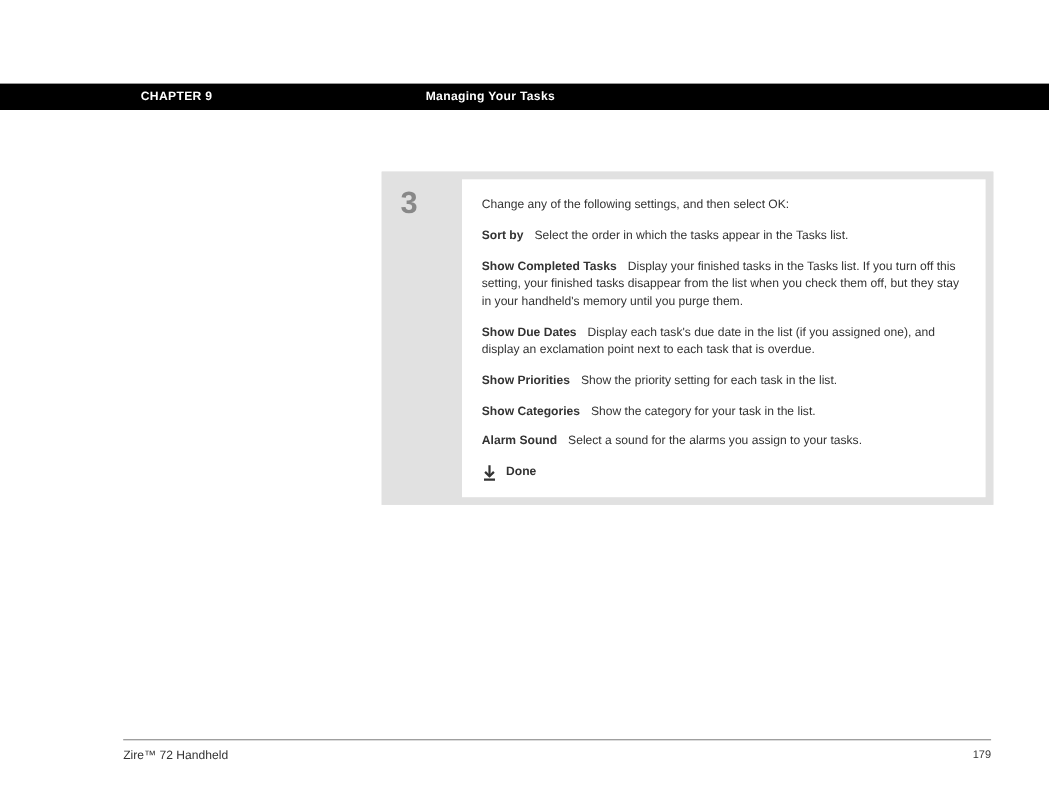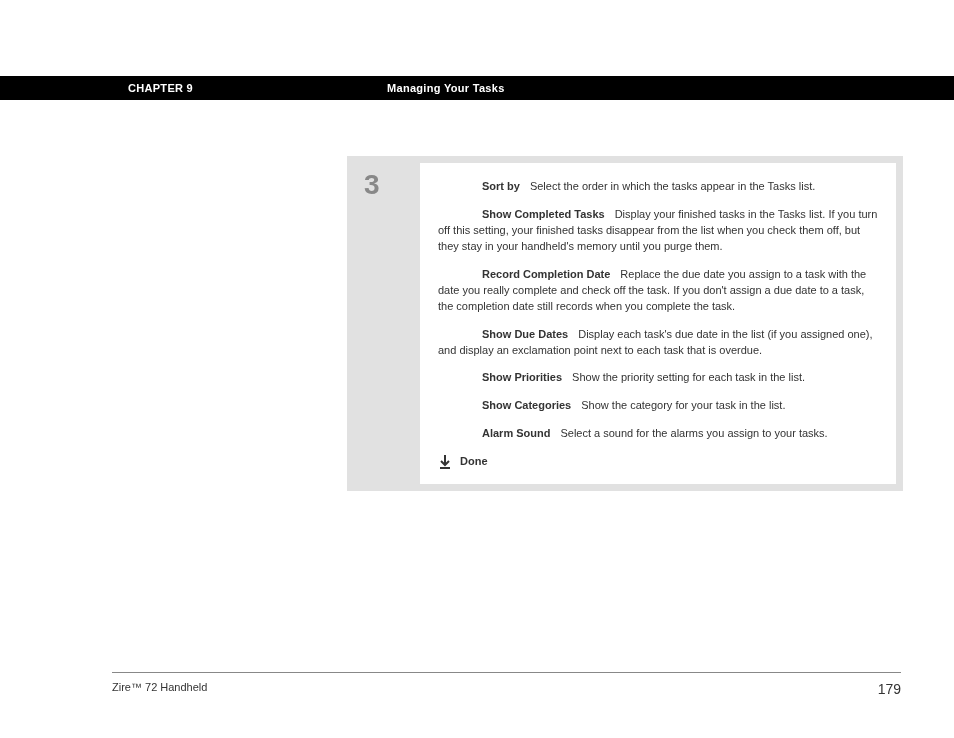--- a/index.html
+++ b/index.html
@@ -70,21 +70,20 @@
   }
   .step-content p {
     margin-bottom: 12px;
   }
   .instruction {
     color: #333;
   }
   .option-label {
     font-weight: bold;
     margin-right: 10px;
-    margin-left: 44px;
   }
   .done-row {
     display: flex;
     align-items: flex-start;
     gap: 8px;
     margin-top: 8px;
   }
   .done-icon {
     width: 14px;
     height: 16px;
@@ -110,45 +109,43 @@
     font-size: 11px;
     color: #333;
   }
   .footer-left .brand {
     font-weight: normal;
   }
   .footer-right {
     position: absolute;
     right: 53px;
     top: 681px;
-    font-size: 14px;
+    font-size: 10px;
     color: #333;
   }
 </style>
 </head>
 <body>
 
 <div class="header-bar">
   <span class="chapter-label">CHAPTER 9</span>
   <span class="chapter-title">Managing Your Tasks</span>
 </div>
 
 <div class="step-box">
   <div class="step-inner">
     <div class="step-number">3</div>
     <div class="step-content">
+      <p class="instruction">Change any of the following settings, and then select OK:</p>
 
       <p>
         <span class="option-label">Sort by</span><span>Select the order in which the tasks appear in the Tasks list.</span>
       </p>
       <p>
         <span class="option-label">Show Completed Tasks</span><span>Display your finished tasks in the Tasks list. If you turn off this setting, your finished tasks disappear from the list when you check them off, but they stay in your handheld's memory until you purge them.</span>
-      </p>
-      <p>
-        <span class="option-label">Record Completion Date</span><span>Replace the due date you assign to a task with the date you really complete and check off the task. If you don't assign a due date to a task, the completion date still records when you complete the task.</span>
       </p>
       <p>
         <span class="option-label">Show Due Dates</span><span>Display each task's due date in the list (if you assigned one), and display an exclamation point next to each task that is overdue.</span>
       </p>
       <p>
         <span class="option-label">Show Priorities</span><span>Show the priority setting for each task in the list.</span>
       </p>
       <p>
         <span class="option-label">Show Categories</span><span>Show the category for your task in the list.</span>
       </p>

